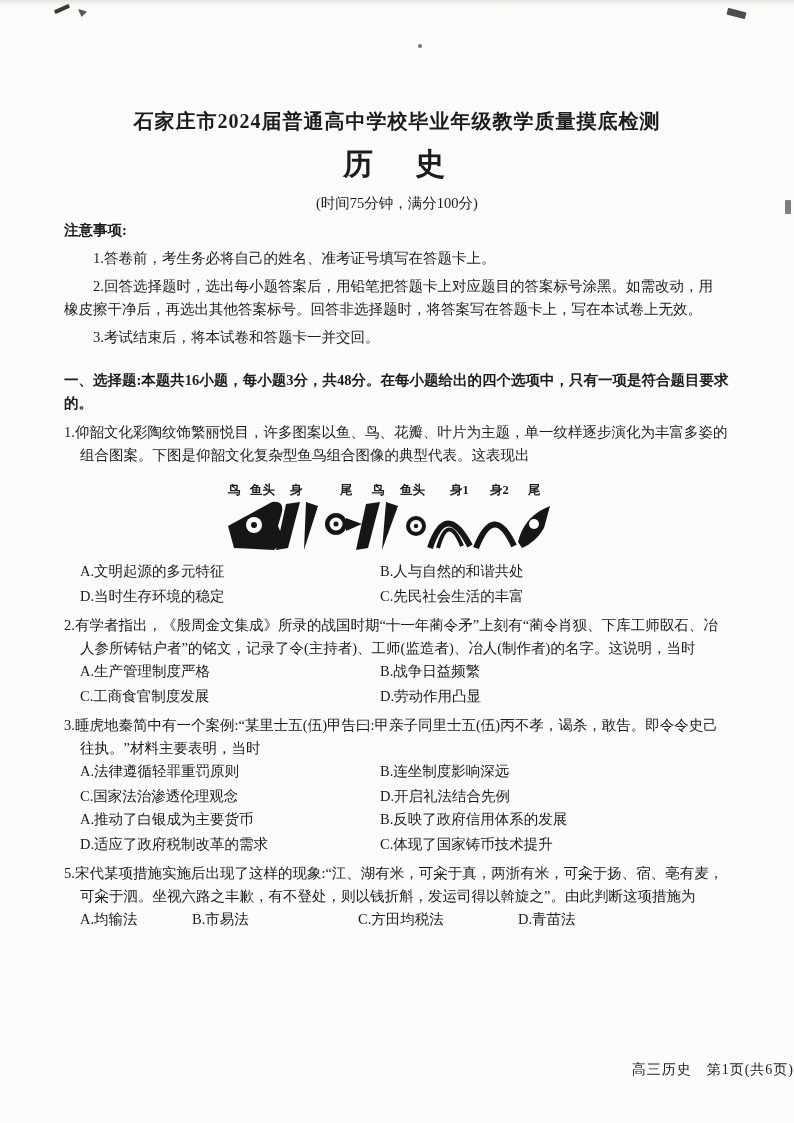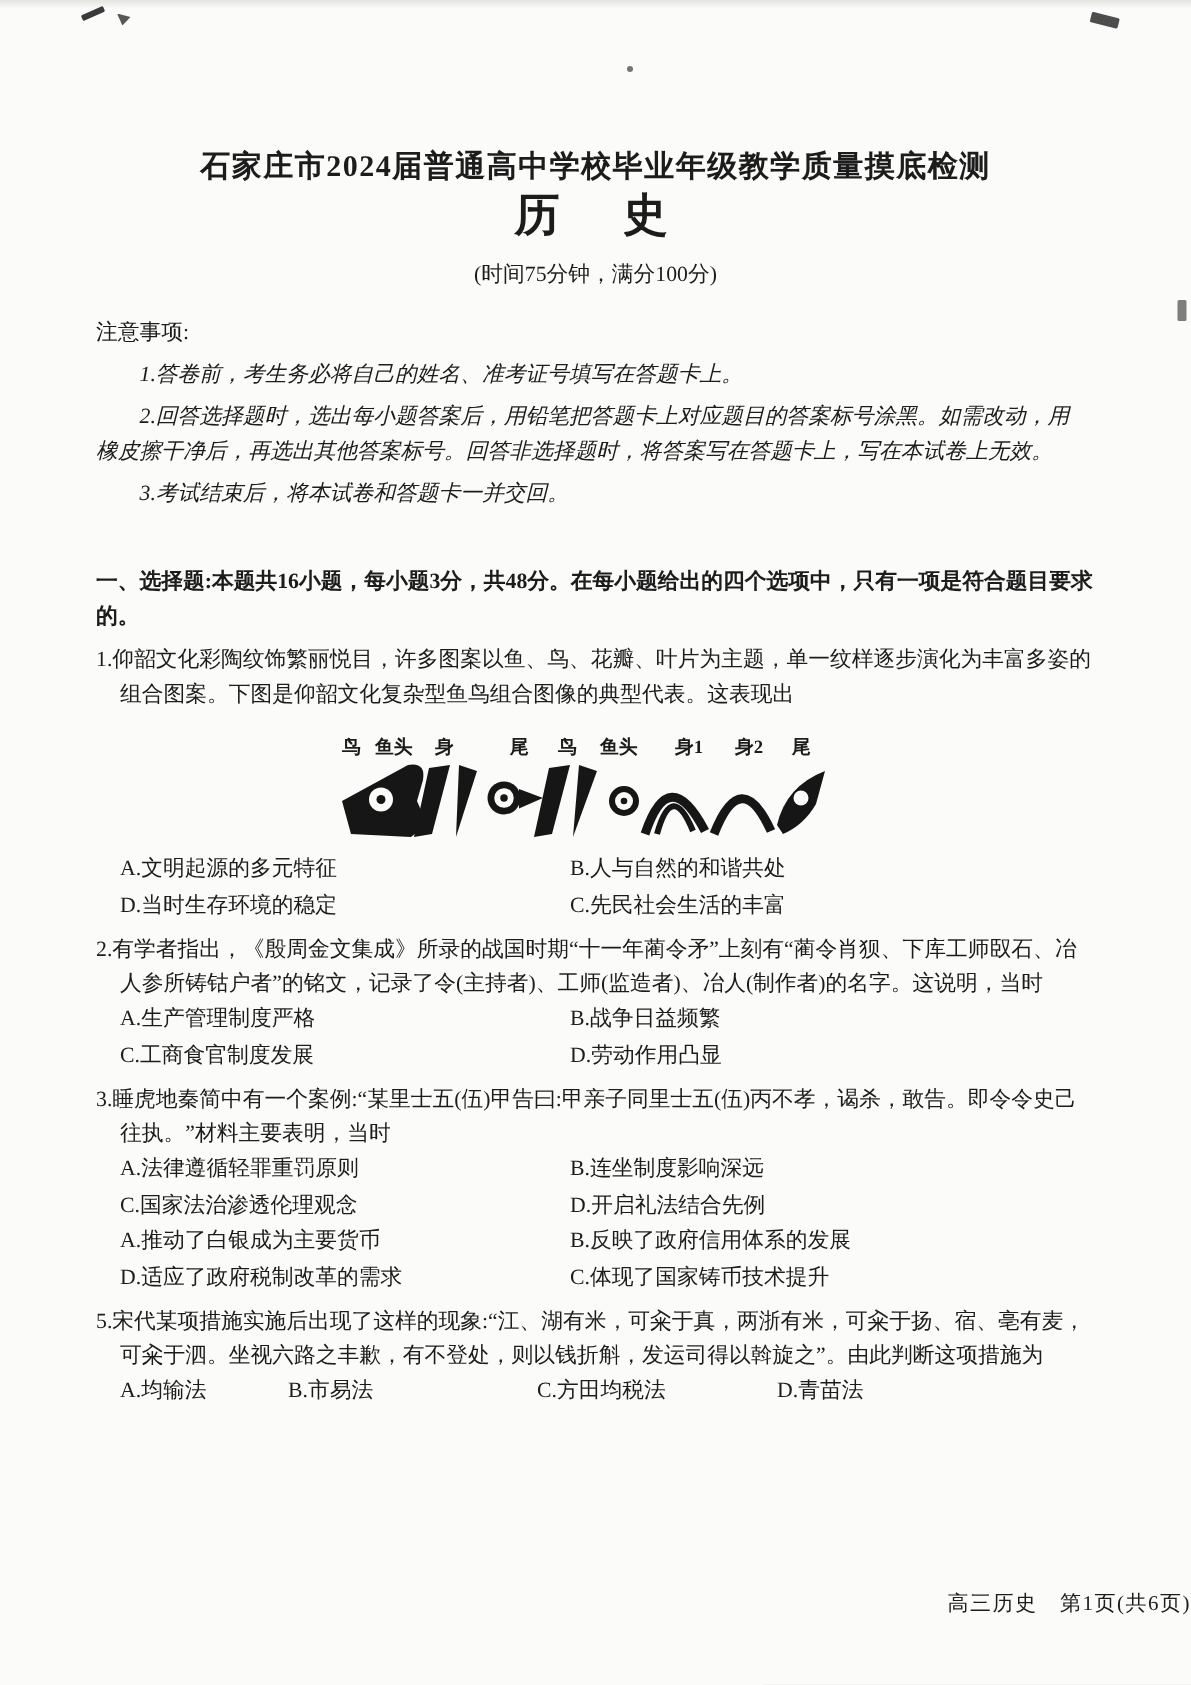--- a/index.html
+++ b/index.html
@@ -24,31 +24,31 @@
     background:linear-gradient(#d6d4d0,rgba(255,255,255,0));opacity:.6;
   }
   .artifact{position:absolute;background:#3a3a3a;border-radius:1px;}
   .a1{left:54px;top:7px;width:16px;height:4px;transform:rotate(-24deg);}
   .a2{left:78px;top:9px;width:9px;height:8px;opacity:.85;clip-path:polygon(0 0,100% 30%,40% 100%);}
   .a3{right:48px;top:10px;width:19px;height:7px;transform:rotate(14deg);opacity:.9;}
   .a4{right:3px;top:200px;width:6px;height:14px;opacity:.65;}
   .a5{left:418px;top:44px;width:4px;height:4px;border-radius:50%;opacity:.7;}
 
   .title{
-    margin:2px;text-align:center;
+    margin:12px;text-align:center;
     font-size:20px;font-weight:bold;letter-spacing:1px;line-height:26px;
   }
   .subject{
     text-align:center;
     font-size:30px;font-weight:bold;letter-spacing:6px;line-height:36px;
   }
   .exam-info{margin-top:10px;text-align:center;font-size:14.5px;}
-  .notice-head{margin-top:16px;font-weight:normal;}
-  .notice{margin:5px 12px 0 0;text-indent:2em;font-style:italic;}
-  .section-head{margin:36px 0 0 0;font-weight:bold;}
+  .notice-head{margin-top:4px;font-weight:bold;}
+  .notice{margin:5px 12px 0 0;text-indent:2em;}
+  .section-head{margin:20px 0 0 0;font-weight:bold;}
   .q-stem{margin:6px 0 0 0;padding-left:16px;text-indent:-16px;}
 
   .figure{
     position:relative;width:330px;margin:12px auto 6px auto;
     transform:translateX(-8px);
   }
   .figure-labels{position:relative;height:19px;font-size:12.5px;font-weight:bold;}
   .figure-labels span{position:absolute;top:0;white-space:nowrap;}
   .fl0{left:4px;}  .fl1{left:26px;} .fl2{left:66px;} .fl3{left:116px;}
   .fl4{left:148px;}.fl5{left:176px;}.fl6{left:226px;}.fl7{left:266px;}

